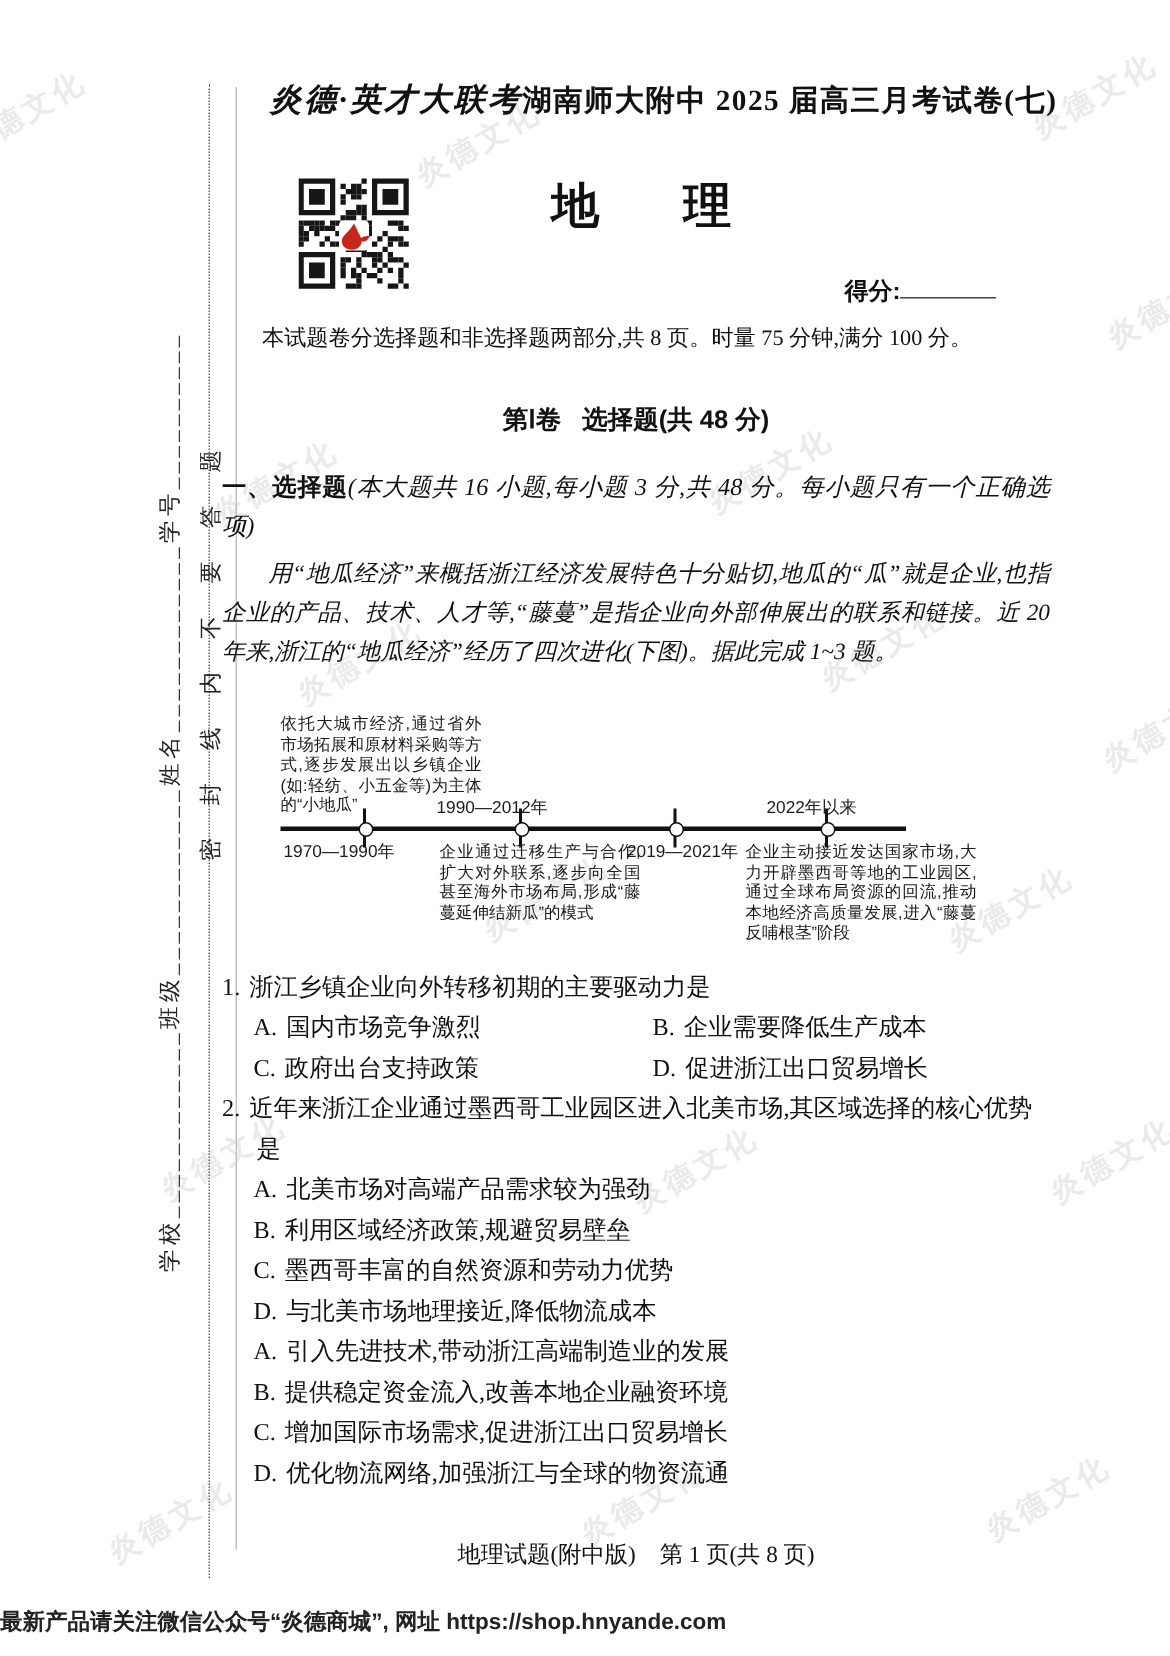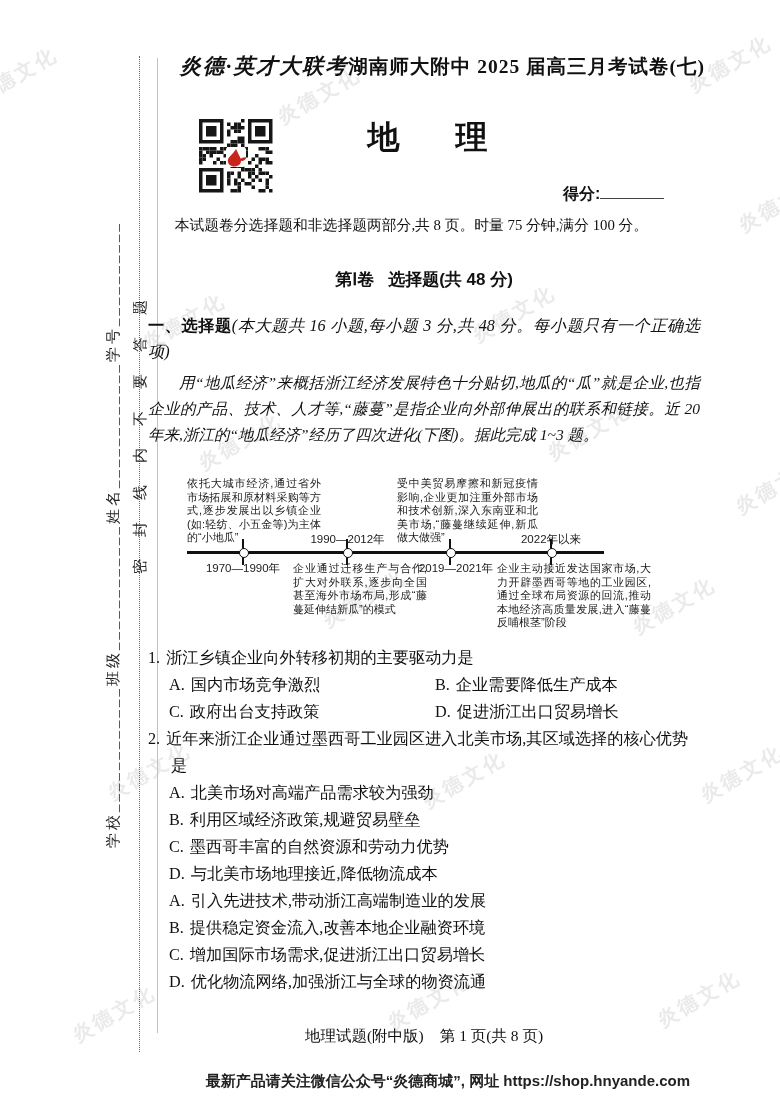--- a/index.html
+++ b/index.html
@@ -61,40 +61,40 @@
   
   .diagram{position:absolute;left:160px;top:476px;width:545px;height:172px;
     font-family:"Liberation Sans",sans-serif;font-size:11px;line-height:13.5px;color:#1a1a1a;}
   .diagram .axis{position:absolute;left:27px;top:75px;width:417px;height:3px;background:#111;}
   .diagram .tick{position:absolute;top:63px;width:2px;height:26px;background:#111;}
   .t1{left:82px}.t2{left:186px}.t3{left:289px}.t4{left:390px}
   .diagram .dot{position:absolute;top:71.5px;width:8px;height:8px;border:1.5px solid #111;
     border-radius:50%;background:#fff;}
   .c1{left:78.5px}.c2{left:182.5px}.c3{left:285.5px}.c4{left:386.5px}
   .dg{position:absolute;text-align:justify;}
-  .per{font-size:11.5px;text-align:center;white-space:nowrap;}
+  .per{font-size:11.5px;white-space:nowrap;}
   .desc1{left:27px;top:1px;width:134px}
   .per2{left:131px;top:57px;width:113px}
   .desc3{left:237px;top:1px;width:141px}
   .per4{left:351px;top:57px;width:80px}
   .per1{left:29px;top:86px;width:108px}
   .desc2{left:133px;top:86px;width:134px}
   .per3{left:258px;top:86px;width:76px}
   .desc4{left:337px;top:86px;width:154px}
   
   .questions{position:absolute;left:148px;top:645px;width:552px;font-size:16.2px;line-height:27px;}
   .qline{text-indent:-23px;padding-left:23px;}
   .qnum{margin-right:6px;}
   .opts{padding-left:21px;}
   .olab{margin-right:6px;}
   .opt2{display:inline-block;width:266px;}
   
   .footer{position:absolute;left:148px;top:1026px;width:552px;text-align:center;font-size:15.5px;}
   .footer .gap{display:inline-block;width:16px;}
-  .bottom-notice{position:absolute;left:0;top:1072px;width:690px;text-align:right;
+  .bottom-notice{position:absolute;left:0;top:1072px;width:690px;text-align:left;
     font-family:"Liberation Sans",sans-serif;font-weight:bold;font-size:15px;color:#222;}
 </style>
 </head>
 <body>
 
 <div class="page">
 
   <span class="wm wm1">炎德文化</span>
   <span class="wm wm2">炎德文化</span>
   <span class="wm wm3">炎德文化</span>
@@ -274,21 +274,20 @@
     <div class="tick t4"></div>
     <div class="dot c1"></div>
     <div class="dot c2"></div>
     <div class="dot c3"></div>
     <div class="dot c4"></div>
 
     <div class="dg desc1">依托大城市经济,通过省外市场拓展和原材料采购等方式,逐步发展出以乡镇企业(如:轻纺、小五金等)为主体的“小地瓜”</div>
     <div class="dg per per1">1970—1990年</div>
     <div class="dg per per2">1990—2012年</div>
     <div class="dg desc2">企业通过迁移生产与合作,扩大对外联系,逐步向全国甚至海外市场布局,形成“藤蔓延伸结新瓜”的模式</div>
-    <div class="dg desc3">受中美贸易摩擦和新冠疫情影响,企业更加注重外部市场和技术创新,深入东南亚和北美市场,“藤蔓继续延伸,新瓜做大做强”</div>
     <div class="dg per per3">2019—2021年</div>
     <div class="dg per per4">2022年以来</div>
     <div class="dg desc4">企业主动接近发达国家市场,大力开辟墨西哥等地的工业园区,通过全球布局资源的回流,推动本地经济高质量发展,进入“藤蔓反哺根茎”阶段</div>
   </div>
 
   <div class="questions">
 
     <div>
       <div class="qline">
         <span class="qnum">1.</span><span>浙江乡镇企业向外转移初期的主要驱动力是</span>

